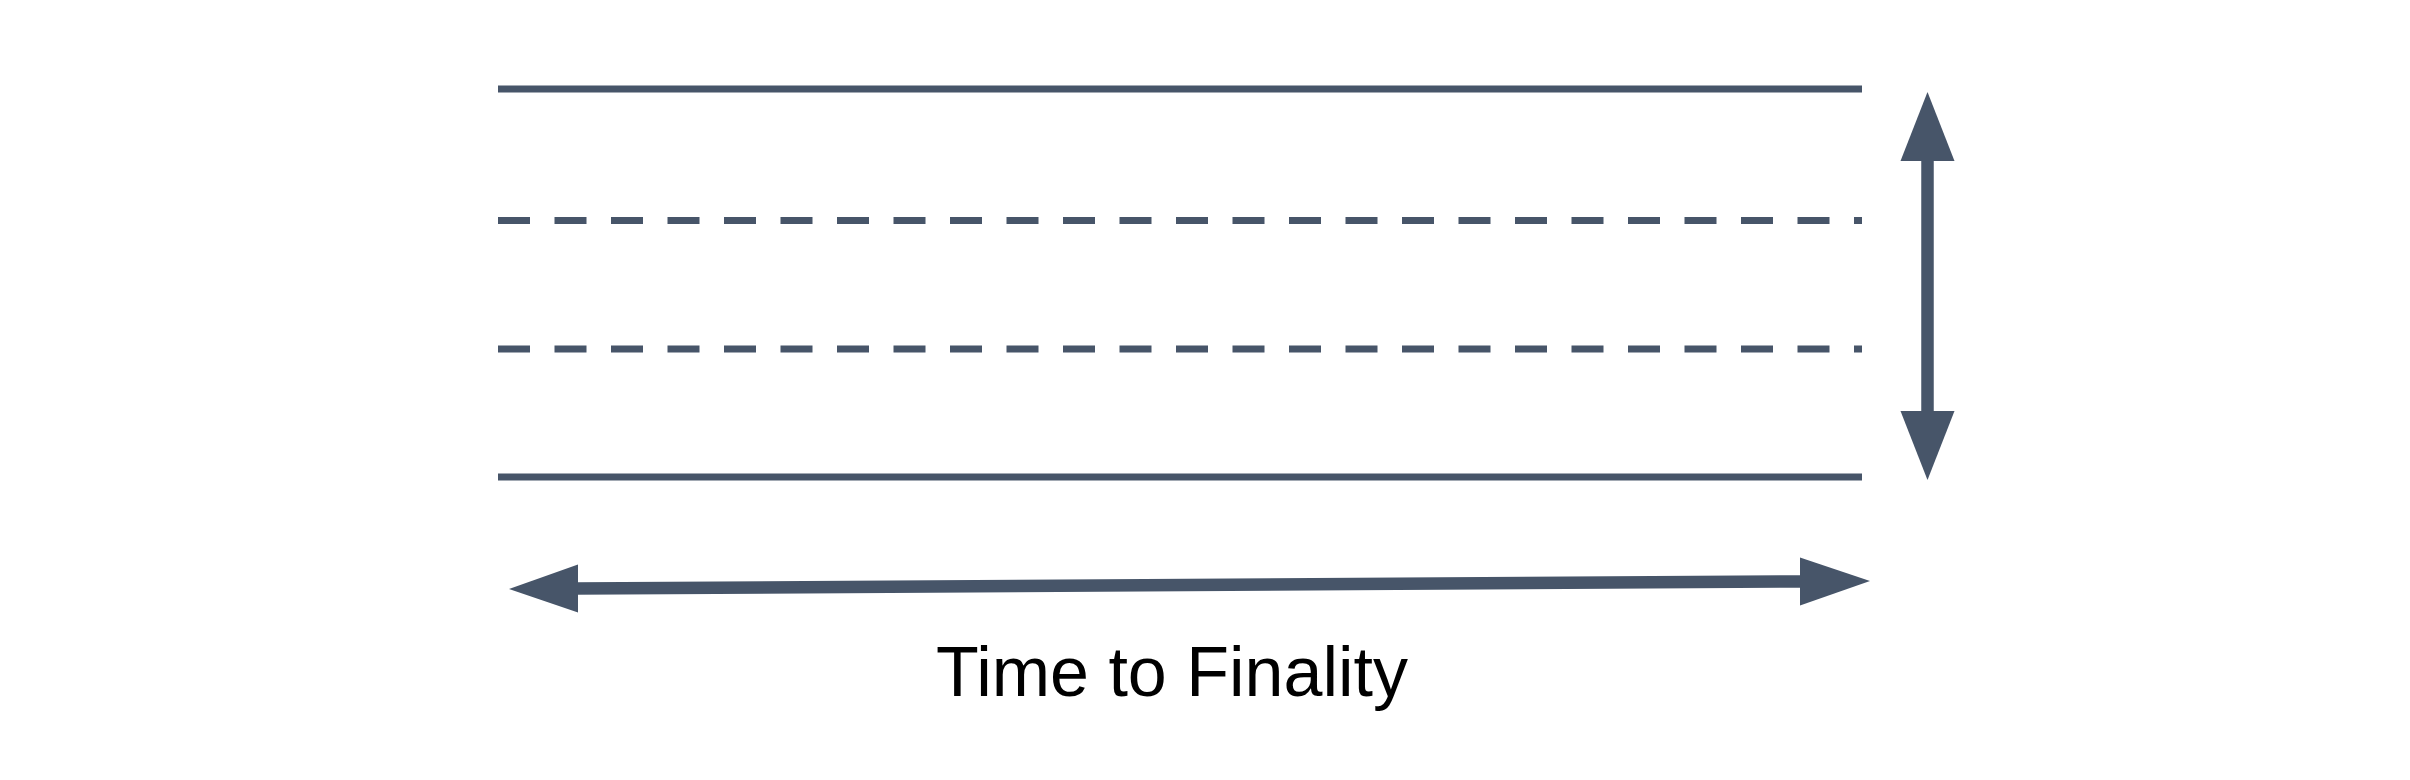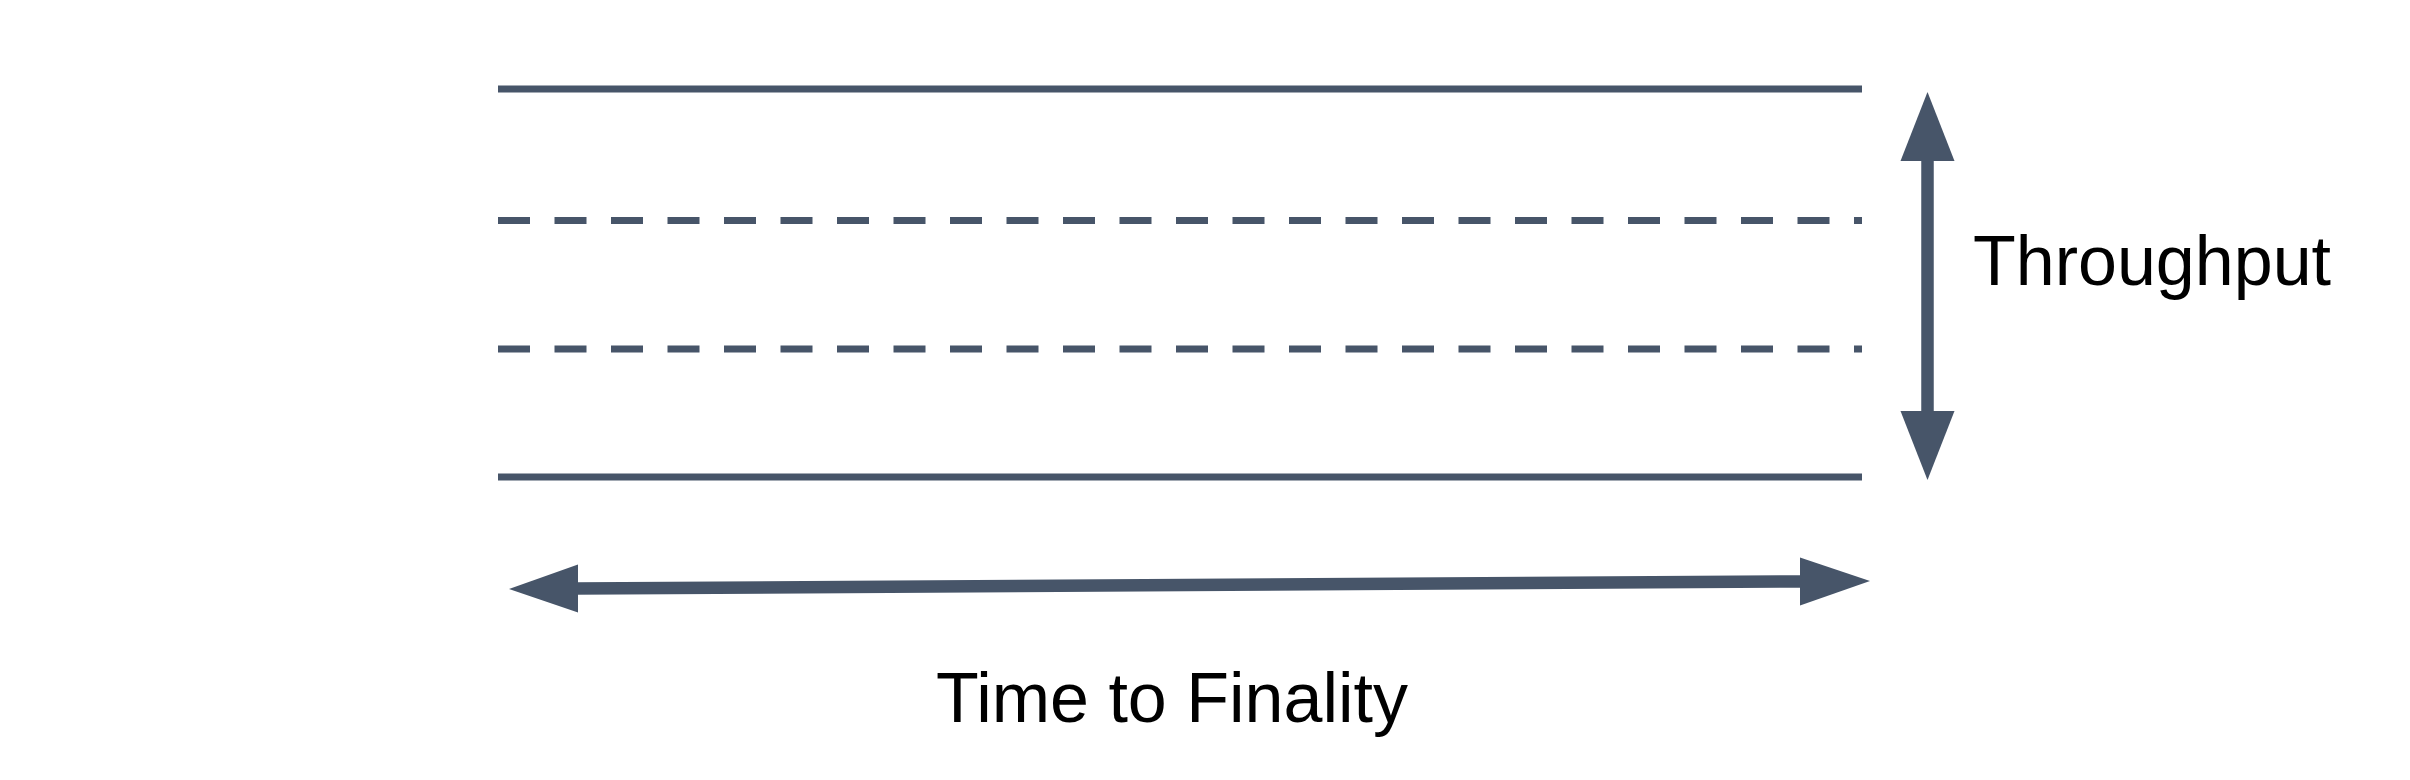--- a/index.html
+++ b/index.html
@@ -46,21 +46,21 @@
     font-size: 70px;
     line-height: 1;
     white-space: nowrap;
   }
   .label-throughput {
     left: 1973px;
     top: 226px;
   }
   .label-ttf {
     left: 936px;
-    top: 663px;
+    top: 637px;
   }
 </style>
 </head>
 <body>
 
 <div class="canvas">
 
   <svg class="diagram" viewBox="0 0 2410 780" xmlns="http://www.w3.org/2000/svg">
 
     <line class="s-line" x1="498" y1="89" x2="1862" y2="89"></line>
@@ -74,17 +74,16 @@
       <polygon class="s-head" points="1927.5,480 1900.5,411 1954.5,411"></polygon>
     </g>
 
     <g>
       <line class="s-shaft" x1="575" y1="588.6" x2="1803" y2="581.4"></line>
       <polygon class="s-head" points="509,589 578,564.5 578,612.5"></polygon>
       <polygon class="s-head" points="1870,581 1800,557.5 1800,605.5"></polygon>
     </g>
   </svg>
 
-  <div class="label label-throughput">Throughput</div>
 
   <div class="label label-ttf">Time to Finality</div>
 
 </div>
 
 </body></html>

